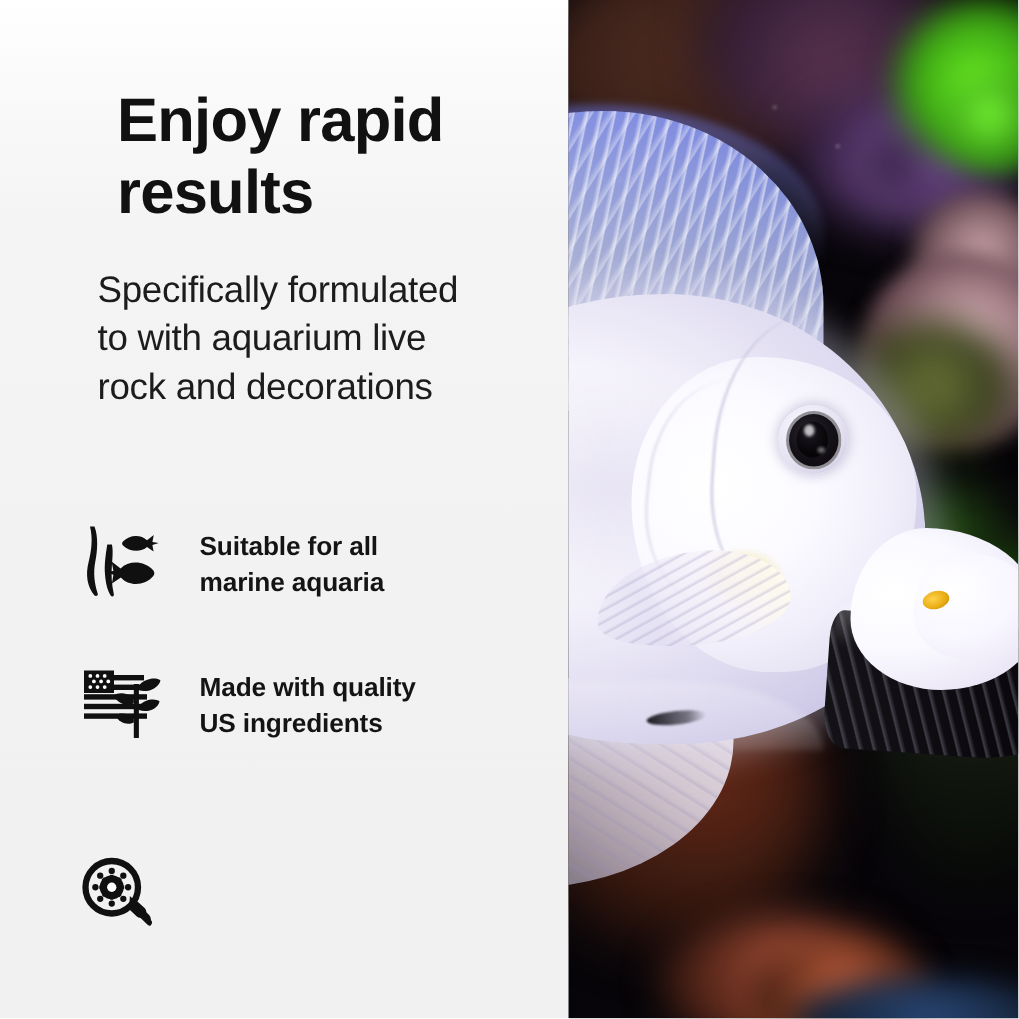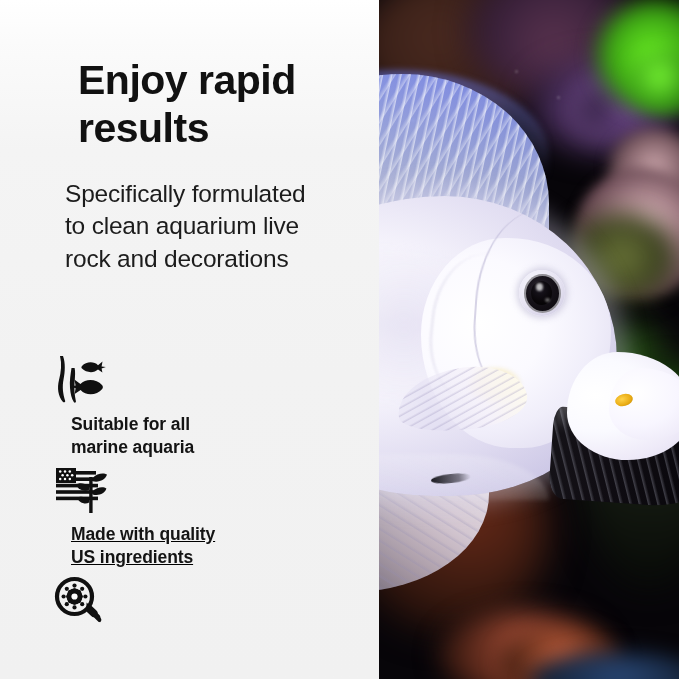--- a/index.html
+++ b/index.html
@@ -63,25 +63,24 @@
     position: absolute;
     left: 0;
     top: 348px;
     width: 379px;
   }
   .feature {
     position: absolute;
     left: 52px;
     width: 320px;
     display: flex;
-    align-items: flex-start;
-    flex-direction: column;
+    align-items: flex-end;
   }
   .feature-0 { top: 0px; }
-  .feature-1 { top: 110px; text-decoration: underline; }
+  .feature-1 { top: 94px; }
   .feature-2 { top: 222px; }
 
   .feature-icon {
     width: 62px;
     height: 52px;
     flex: 0 0 62px;
     display: flex;
     align-items: center;
     justify-content: flex-start;
   }
@@ -510,21 +509,21 @@
 <body>
 
 <div id="page">
 
   <div class="left-panel">
 
     <div class="headline">Enjoy rapid
 results</div>
 
     <div class="subhead">Specifically formulated
-to clean aquarium live
+to with aquarium live
 rock and decorations</div>
 
     <div class="features">
 
       <div class="feature feature-0">
         <div class="feature-icon">
           <svg width="58" height="50" viewBox="0 0 58 50" aria-hidden="true">
 
             <path d="M8 2 C10 10, 9 18, 7 26 C5 34, 6 42, 11 48 C12 48.6, 13.4 48.2, 13.2 47 C11 40, 10 33, 11.6 25 C13 18, 13.6 9, 11 2 Z" fill="#101010"></path>
             <path d="M19.5 14 C18.6 20, 17.4 27, 18 34 C18.5 40, 19.6 44.6, 21.8 48 C22.6 49.2, 24.2 48.6, 23.9 47.2 C22.6 41, 22 35, 22.6 28 C23.1 22, 23.4 17.4, 22.6 14 Z" fill="#101010"></path>

